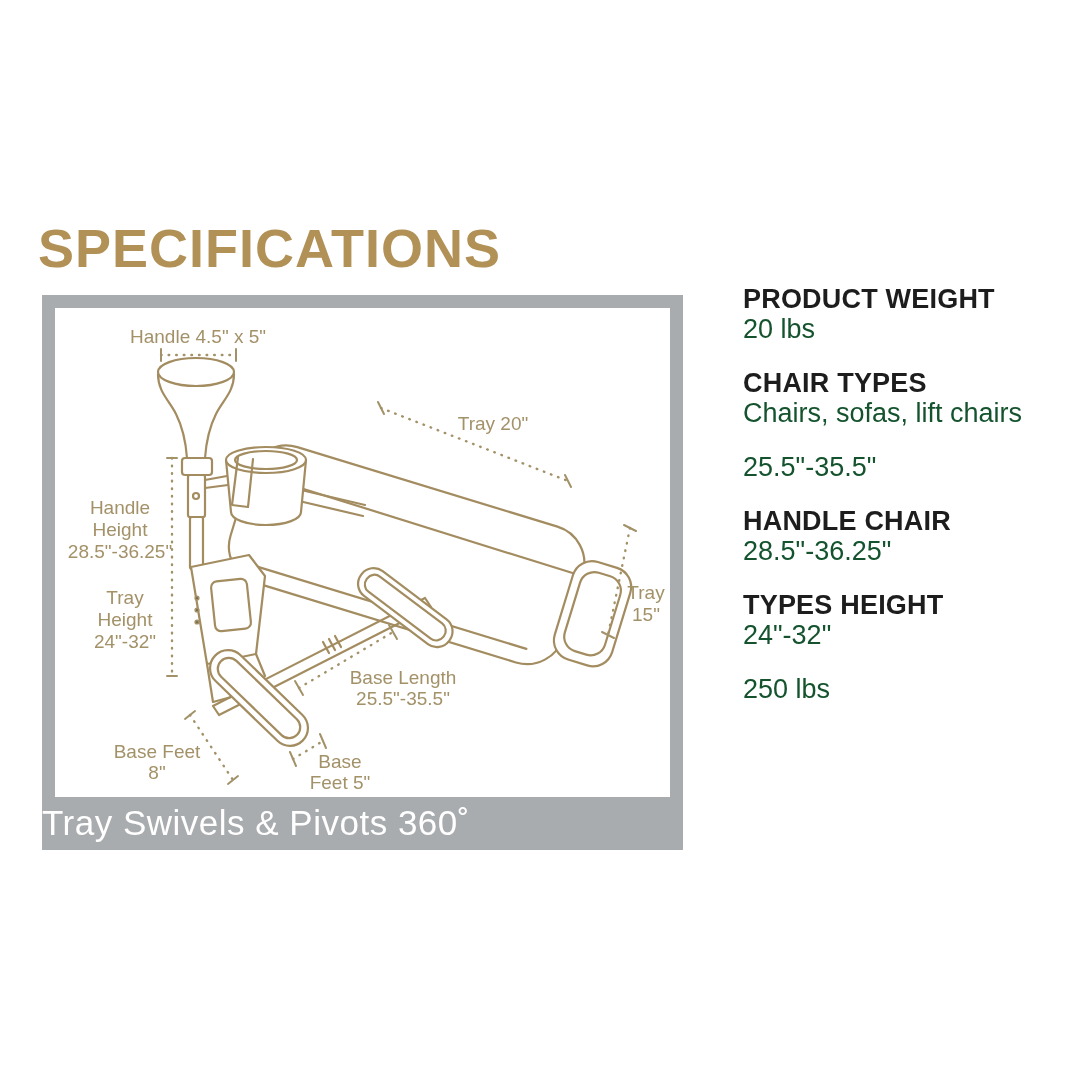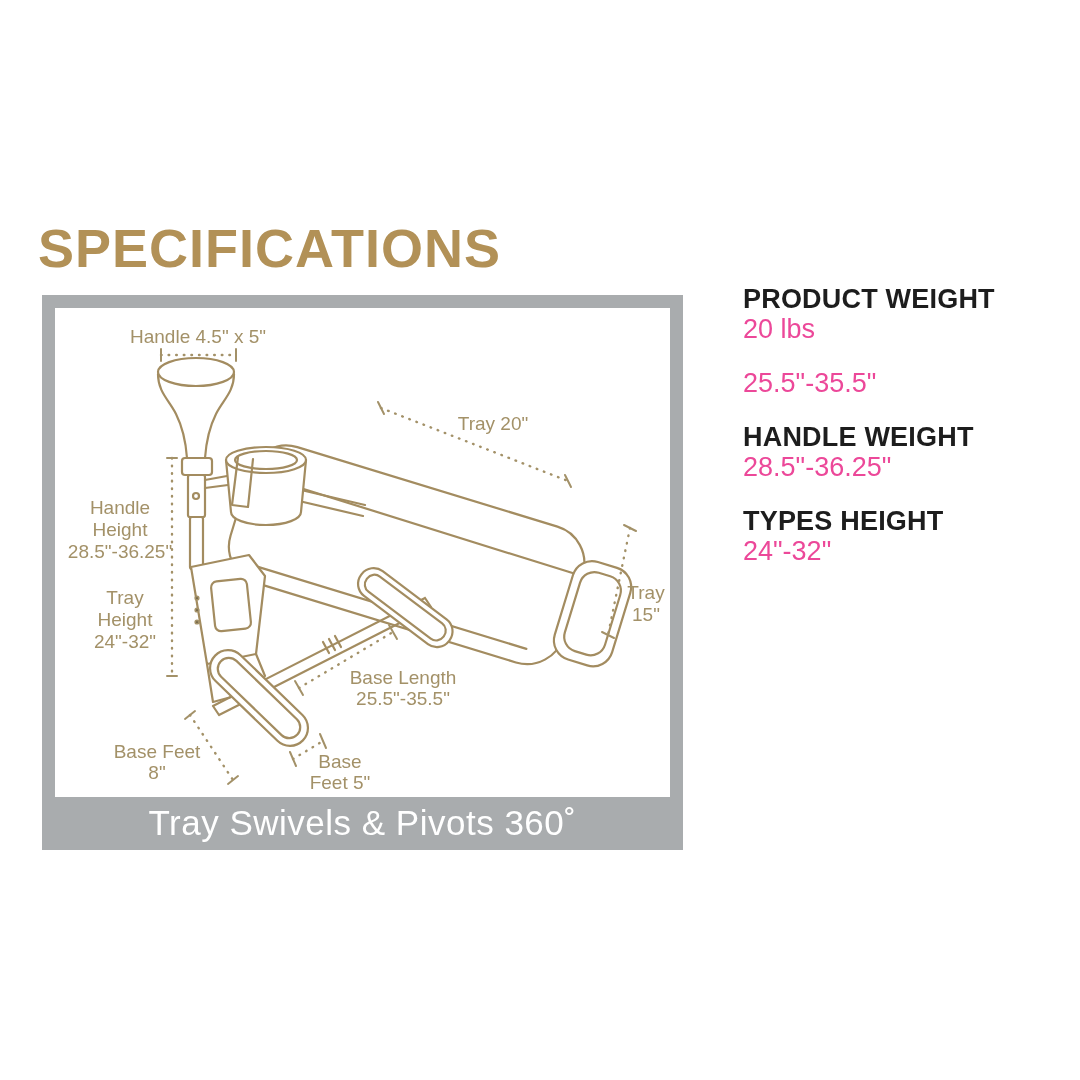--- a/index.html
+++ b/index.html
@@ -17,34 +17,34 @@
   .spec-box{
     position:absolute;left:42px;top:295px;width:641px;height:555px;
     background:#a9acae;
   }
   .spec-box-inner{
     position:absolute;left:13px;top:13px;width:615px;height:489px;
     background:#ffffff;
   }
   .diagram-caption{
     position:absolute;left:0;bottom:0;width:100%;height:53px;
-    line-height:52px;text-align:center;
+    line-height:52px;text-align:left;
     font-size:35px;color:#ffffff;letter-spacing:0.5px;
   }
   
   .specs-col{
     position:absolute;left:723px;top:284px;width:330px;margin-left:20px;
   }
   .spec-block{margin-bottom:24px;}
   .spec-label{
     font-size:27px;font-weight:bold;color:#1d1d1d;
     line-height:30px;letter-spacing:0.2px;
   }
   .spec-value{
-    font-size:27px;font-weight:normal;color:#ec4899;
+    font-size:27px;font-weight:normal;color:#14532d;
     line-height:30px;margin-top:0px;
   }
   
   .stroke{fill:none;stroke:#a38c60;stroke-width:2.2;stroke-linecap:round;stroke-linejoin:round;}
   .fillw{fill:#ffffff;stroke:#a38c60;stroke-width:2.2;stroke-linecap:round;stroke-linejoin:round;}
   .dim{fill:none;stroke:#a39168;stroke-width:2.4;stroke-dasharray:0.6 7;stroke-linecap:round;}
   .tick{stroke:#a39168;stroke-width:2;stroke-linecap:round;}
   text.lbl{font-family:"Liberation Sans", sans-serif;font-size:19px;fill:#a39168;}
 </style>
 </head>
@@ -162,25 +162,30 @@
   </div>
   <div class="diagram-caption">Tray Swivels &amp; Pivots 360˚</div>
 </div>
 
 <div class="specs-col">
   <div class="spec-block">
     <div class="spec-label">PRODUCT WEIGHT</div>
     <div class="spec-value">20 lbs</div>
   </div>
   <div class="spec-block">
+    <div class="spec-label">CHAIR TYPES</div>
+    <div class="spec-value">Chairs, sofas, lift chairs</div>
+  </div>
+  <div class="spec-block">
     <div class="spec-value">25.5"-35.5"</div>
   </div>
   <div class="spec-block">
-    <div class="spec-label">HANDLE WEIGHT</div>
+    <div class="spec-label">HANDLE CHAIR</div>
     <div class="spec-value">28.5"-36.25"</div>
   </div>
   <div class="spec-block">
     <div class="spec-label">TYPES HEIGHT</div>
     <div class="spec-value">24"-32"</div>
   </div>
   <div class="spec-block">
+    <div class="spec-value">250 lbs</div>
   </div>
 </div>
 
 </body></html>

